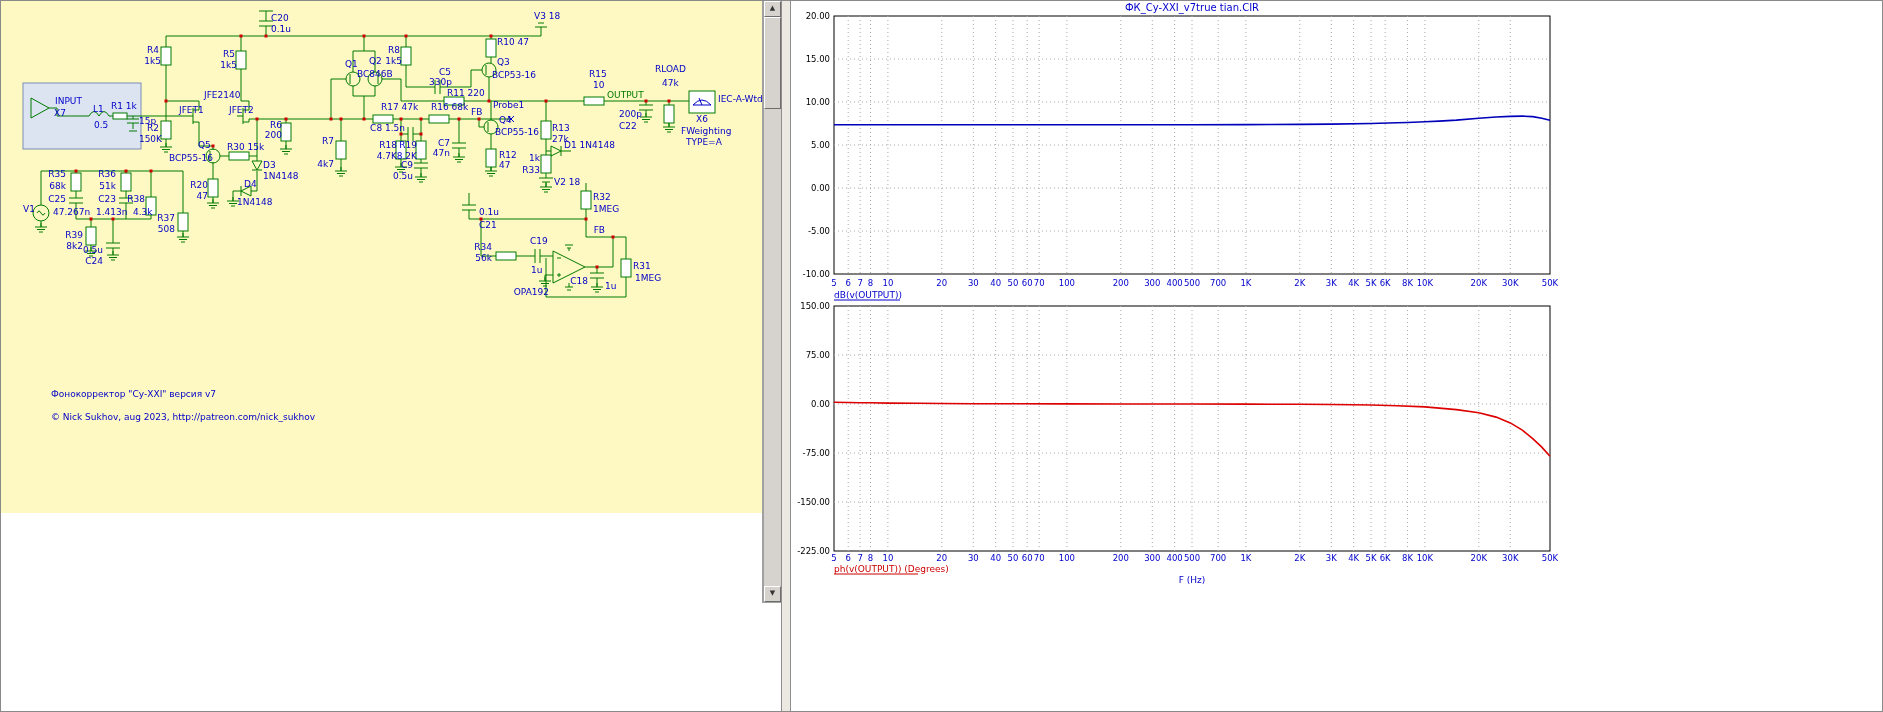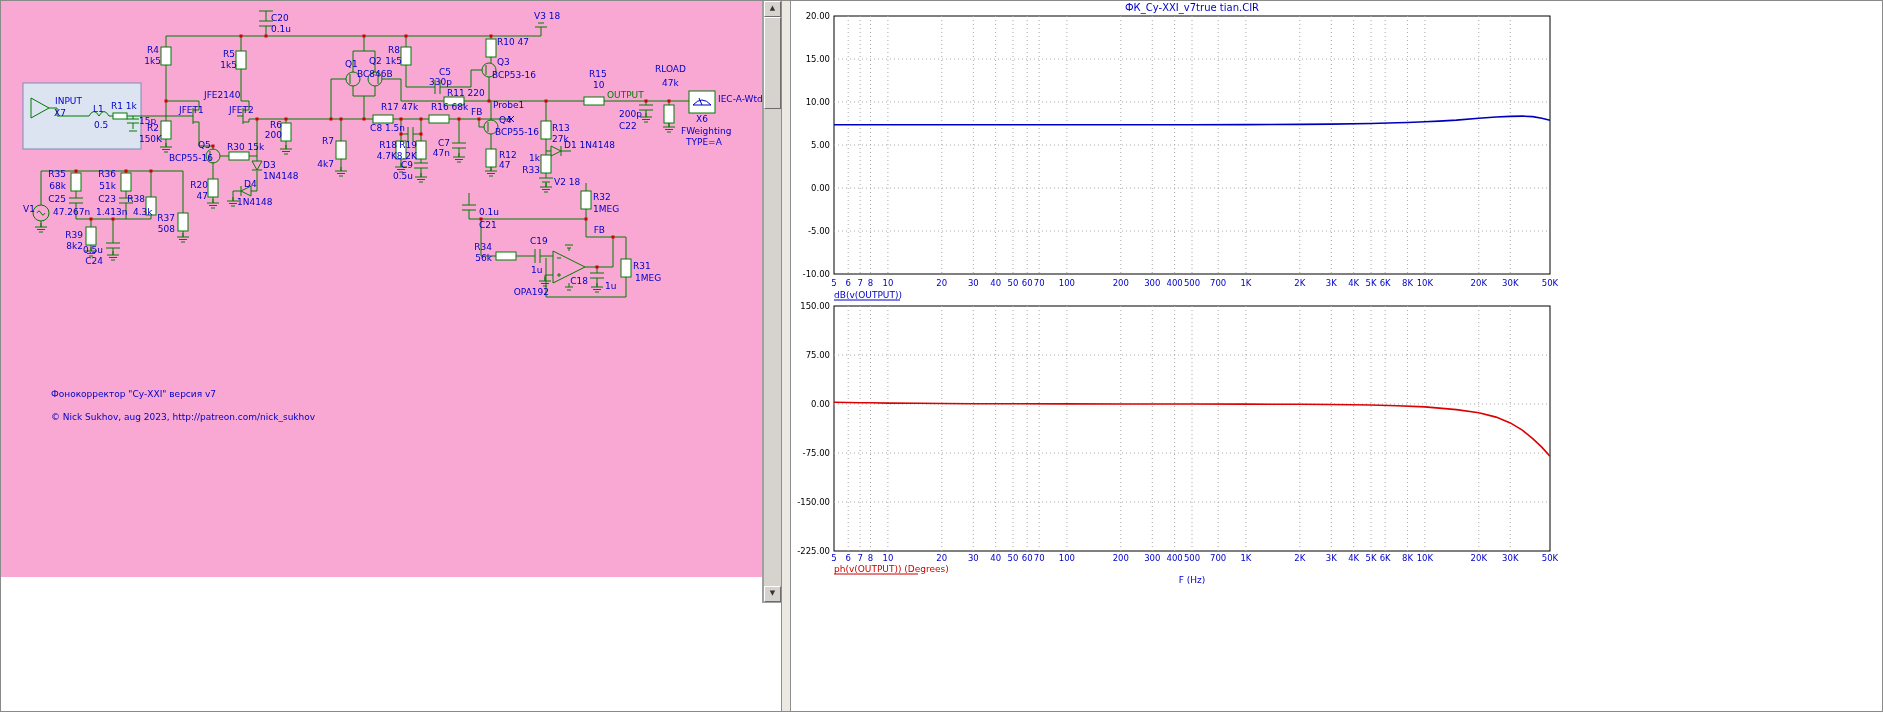--- a/index.html
+++ b/index.html
@@ -1,21 +1,21 @@
 <!DOCTYPE html>
 <html><head>
 <meta charset="utf-8">
 <style>
   html,body{margin:0;padding:0;background:#ffffff;}
   .app{
     width:1883px;height:712px;display:flex;flex-direction:row;
     font-family:"DejaVu Sans",sans-serif;background:#ffffff;
     border:1px solid #8a8a8a;box-sizing:border-box;overflow:hidden;
   }
-  .schematic-pane{width:762px;height:576px;background:#f9a8d4;position:relative;flex:none;}
+  .schematic-pane{width:762px;height:512px;background:#fef9c3;position:relative;flex:none;}
   .vscroll{width:17px;height:601px;background:#d6d3ce;position:relative;flex:none;border-left:1px solid #a0a0a0;border-bottom:1px solid #a0a0a0;}
   .sbtn{position:absolute;left:0;width:17px;height:16px;background:#d6d3ce;
         border:1px solid;border-color:#ffffff #6d6d6d #6d6d6d #ffffff;box-sizing:border-box;
         font-size:7px;line-height:13px;text-align:center;color:#333;cursor:default;user-select:none;}
   .sbtn.up{top:0;}
   .sbtn.down{top:585px;}
   .sthumb{position:absolute;left:0;top:16px;width:17px;height:92px;background:#d6d3ce;
         border:1px solid;border-color:#ffffff #6d6d6d #6d6d6d #ffffff;box-sizing:border-box;}
   .splitter{width:10px;height:712px;background:#ece9e2;border-left:1px solid #8f8f8f;border-right:1px solid #8f8f8f;flex:none;box-sizing:border-box;}
   .plot-pane{flex:1;height:712px;background:#ffffff;}

